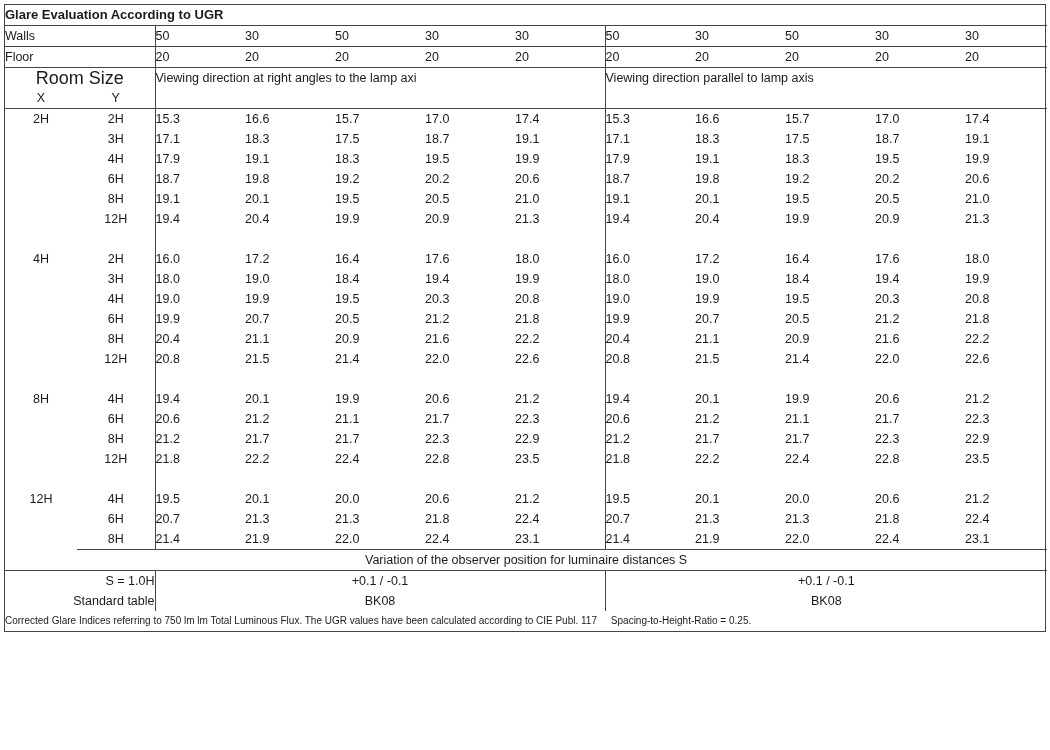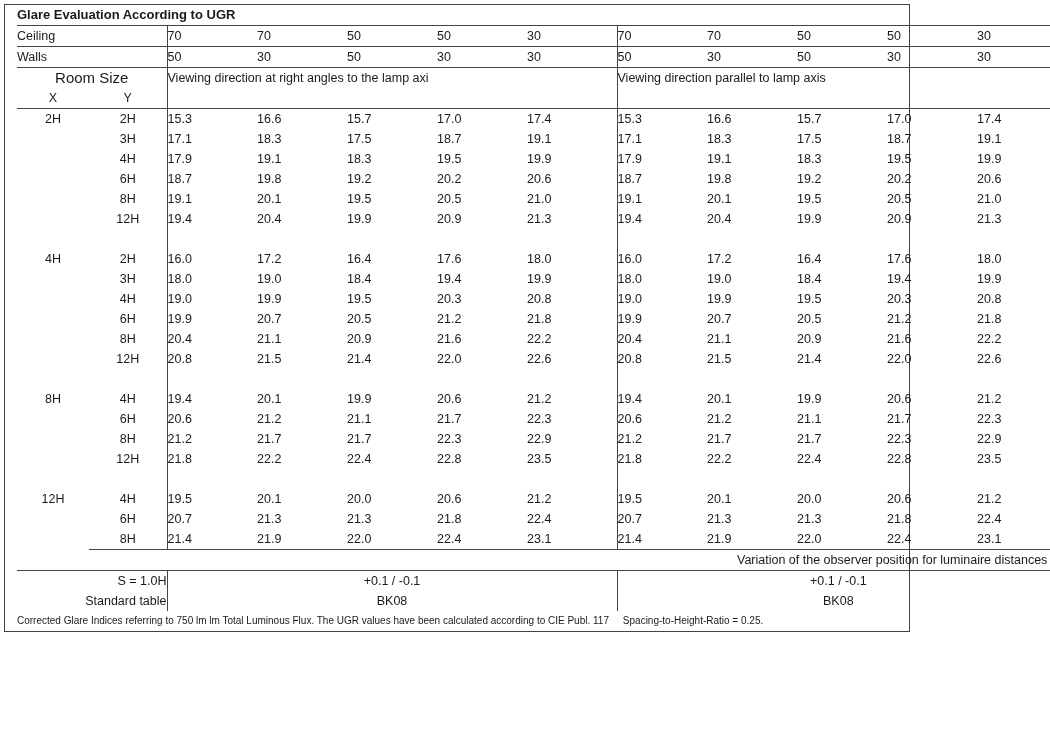--- a/index.html
+++ b/index.html
@@ -15,23 +15,22 @@
     width: 1050px;
     height: 750px;
     box-sizing: border-box;
     position: relative;
     background: #ffffff;
     padding: 4px 4px 0 4px;
   }
   .frame {
     border: 1px solid #444;
     box-sizing: border-box;
-    width: 906px;
+    width: 1042px;
     position: relative;
-    padding-left: 12px;
   }
   table.ugr {
     border-collapse: collapse;
     width: 100%;
     font-size: 12.5px;
     table-layout: fixed;
   }
   table.ugr td {
     padding: 0;
     vertical-align: middle;
@@ -54,27 +53,27 @@
   .num {
     padding-left: 8px;
     text-align: left;
   }
   .ctr { text-align: center; }
   .hdr-grp {
     font-size: 12.5px;
   }
   .roomsize-cell {
     text-align: center;
-    font-size: 15px;
+    font-size: 18px;
   }
   .xy-row td { height: 19px; line-height: 19px; }
   .spacer td { height: 14px; line-height: 14px; }
   .var-label {
     padding-left: 6px;
-    text-align: right;
+    text-align: center;
   }
   .s-label {
     text-align: right;
   }
   .footer {
     font-size: 10px;
     padding: 5px 6px 2px 6px;
     line-height: 1.3;
     white-space: pre;
   }
@@ -98,48 +97,48 @@
         <col style="width:90px">
         <col style="width:90px">
         <col style="width:82px">
       </colgroup>
       <tbody>
 
         <tr class="title-row">
           <td colspan="12" class="bdr-b">Glare Evaluation According to UGR</td>
         </tr>
 
-        <tr>
-          <td colspan="2" class="lbl bdr-b bdr-r">Ceiling</td>
-          <td class="num bdr-b">70</td>
-          <td class="num bdr-b">70</td>
-          <td class="num bdr-b">50</td>
-          <td class="num bdr-b">50</td>
-          <td class="num bdr-b bdr-r">30</td>
-          <td class="num bdr-b">70</td>
-          <td class="num bdr-b">70</td>
-          <td class="num bdr-b">50</td>
-          <td class="num bdr-b">50</td>
-          <td class="num bdr-b">30</td>
-        </tr>
 
         <tr>
           <td colspan="2" class="lbl bdr-b bdr-r">Walls</td>
           <td class="num bdr-b">50</td>
           <td class="num bdr-b">30</td>
           <td class="num bdr-b">50</td>
           <td class="num bdr-b">30</td>
           <td class="num bdr-b bdr-r">30</td>
           <td class="num bdr-b">50</td>
           <td class="num bdr-b">30</td>
           <td class="num bdr-b">50</td>
           <td class="num bdr-b">30</td>
           <td class="num bdr-b">30</td>
         </tr>
 
+        <tr>
+          <td colspan="2" class="lbl bdr-b bdr-r">Floor</td>
+          <td class="num bdr-b">20</td>
+          <td class="num bdr-b">20</td>
+          <td class="num bdr-b">20</td>
+          <td class="num bdr-b">20</td>
+          <td class="num bdr-b bdr-r">20</td>
+          <td class="num bdr-b">20</td>
+          <td class="num bdr-b">20</td>
+          <td class="num bdr-b">20</td>
+          <td class="num bdr-b">20</td>
+          <td class="num bdr-b">20</td>
+        </tr>
 
         <tr>
           <td colspan="2" class="roomsize-cell bdr-r">Room Size</td>
           <td colspan="5" class="hdr-grp bdr-r">Viewing direction at right angles to the lamp axi</td>
           <td colspan="5" class="hdr-grp">Viewing direction parallel to lamp axis</td>
         </tr>
         <tr class="xy-row">
           <td class="ctr bdr-b">X</td>
           <td class="ctr bdr-b bdr-r">Y</td>
           <td class="bdr-b"></td>

